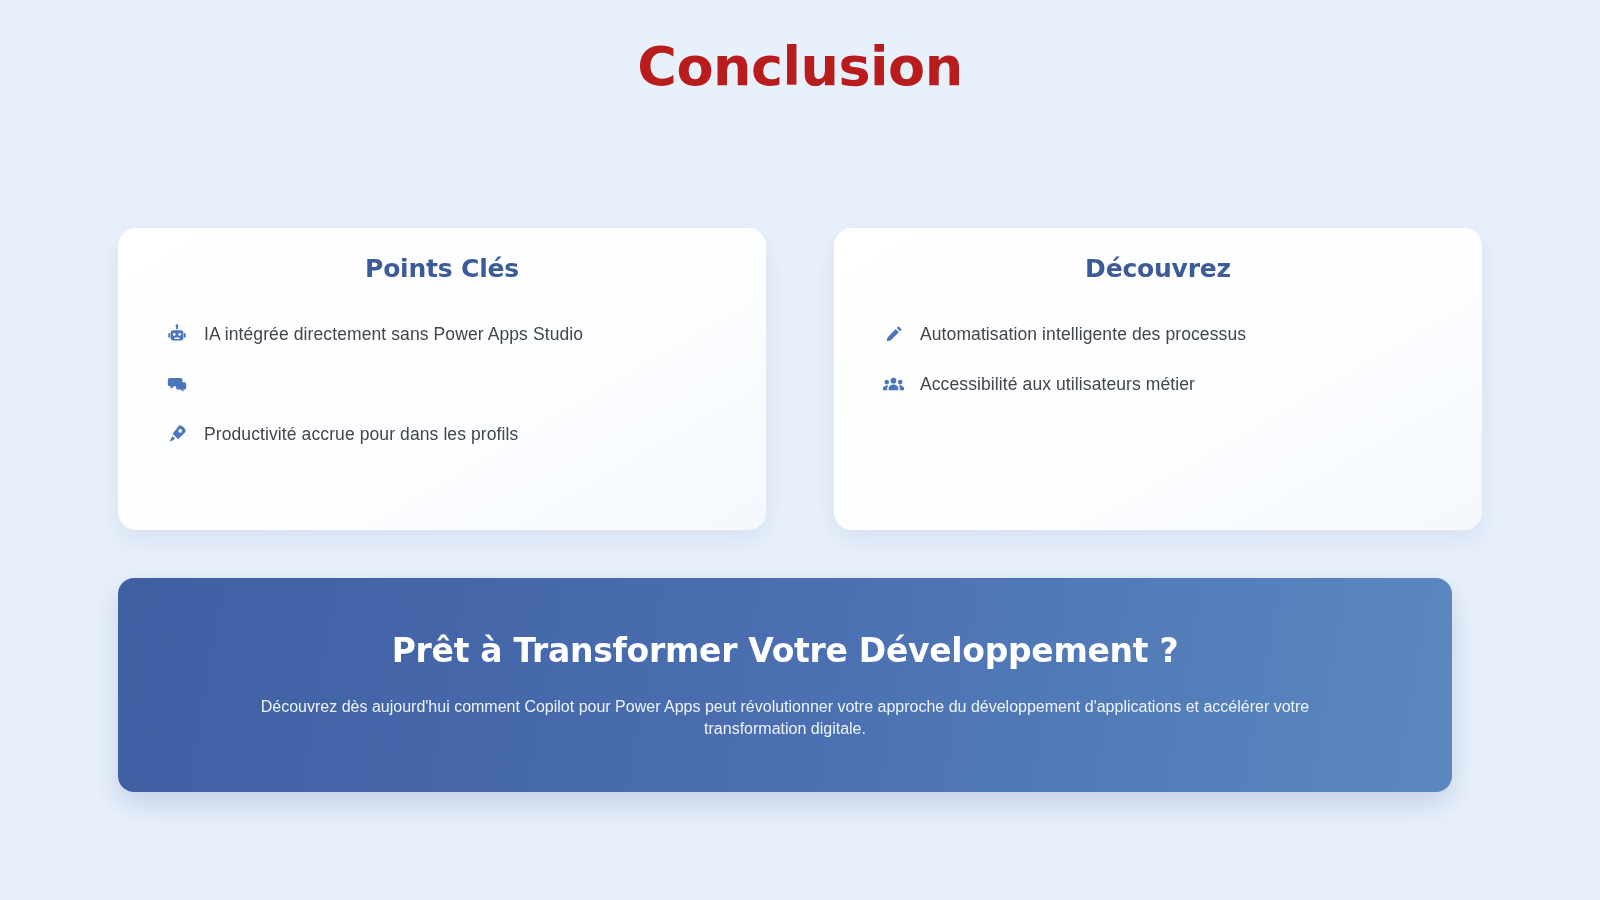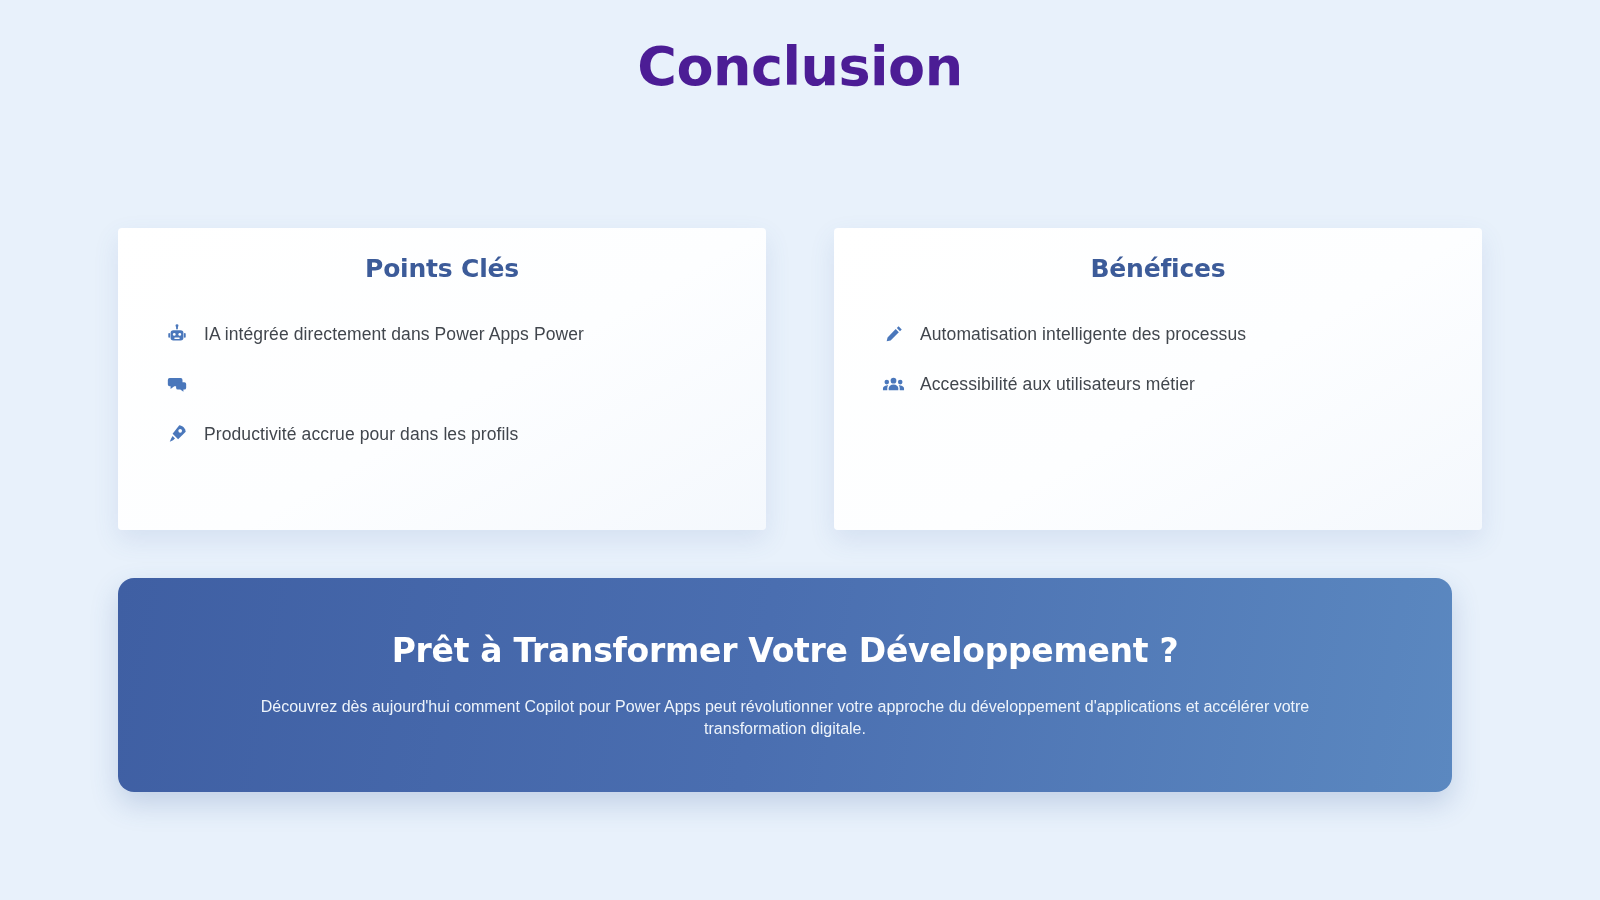--- a/index.html
+++ b/index.html
@@ -22,39 +22,39 @@
     height: 900px;
     padding: 0;
   }
 
   .slide-title {
     text-align: center;
     font-family: "DejaVu Sans", sans-serif;
     font-weight: 700;
     font-size: 54px;
     letter-spacing: -0.5px;
-    color: #4c1d95;
+    color: #b91c1c;
     padding-top: 35px;
     line-height: 1.2;
   }
 
   .cards-row {
     position: absolute;
     top: 228px;
     left: 118px;
     width: 1364px;
     display: flex;
     justify-content: space-between;
     gap: 42px;
   }
 
   .card {
     width: 648px;
     background: linear-gradient(150deg, #ffffff 0%, #fdfeff 55%, #f4f8fd 100%);
-    border-radius: 4px;
+    border-radius: 18px;
     box-shadow: 0 10px 26px rgba(70, 110, 170, 0.12);
     padding: 26px 34px 34px 34px;
     min-height: 302px;
   }
 
   .card-title {
     text-align: center;
     font-family: "DejaVu Sans", sans-serif;
     font-weight: 700;
     font-size: 25px;
@@ -144,21 +144,21 @@
               <rect x="5" y="8" width="14" height="11" rx="3"></rect>
               <rect x="11" y="3" width="2" height="4" rx="1"></rect>
               <circle cx="12" cy="3" r="1.6"></circle>
               <rect x="2.5" y="11" width="2" height="5" rx="1"></rect>
               <rect x="19.5" y="11" width="2" height="5" rx="1"></rect>
               <circle cx="9" cy="12.5" r="1.5" fill="#ffffff"></circle>
               <circle cx="15" cy="12.5" r="1.5" fill="#ffffff"></circle>
               <rect x="9" y="15.8" width="6" height="1.6" rx="0.8" fill="#ffffff"></rect>
             </svg>
           </span>
-          <span>IA intégrée directement dans Power Apps Power</span>
+          <span>IA intégrée directement sans Power Apps Studio</span>
         </li>
         <li>
           <span class="li-icon">
             <svg width="22" height="22" viewBox="0 0 24 24" fill="#4a77bb">
               <path d="M3 5.5h12a2 2 0 0 1 2 2v5a2 2 0 0 1-2 2H8l-4 3v-3H3a2 2 0 0 1-2-2v-5a2 2 0 0 1 2-2z" transform="translate(1,0)"></path>
               <path d="M13 10h7a2 2 0 0 1 2 2v4a2 2 0 0 1-2 2h-1v2.4L15.6 18H13a2 2 0 0 1-2-2v-4a2 2 0 0 1 2-2z"></path>
             </svg>
           </span>
         </li>
         <li>
@@ -168,21 +168,21 @@
               <circle cx="15.5" cy="8.5" r="2" fill="#ffffff"></circle>
               <path d="M7.2 14.2l2.6 2.6-2.1 2.1-3.6 1.5 1.5-3.6 1.6-2.6z"></path>
             </svg>
           </span>
           <span>Productivité accrue pour dans les profils</span>
         </li>
       </ul>
     </div>
 
     <div class="card">
-      <div class="card-title">Bénéfices</div>
+      <div class="card-title">Découvrez</div>
       <ul class="card-list">
         <li>
           <span class="li-icon">
             <svg width="21" height="21" viewBox="0 0 24 24" fill="#4a77bb">
               <path d="M17.8 2.6l3.6 3.6-2 2-3.6-3.6 2-2z"></path>
               <path d="M14.5 5.8l3.6 3.6-9.4 9.4-4.5 1 1-4.5 9.3-9.5z"></path>
             </svg>
           </span>
           <span>Automatisation intelligente des processus</span>
         </li>

